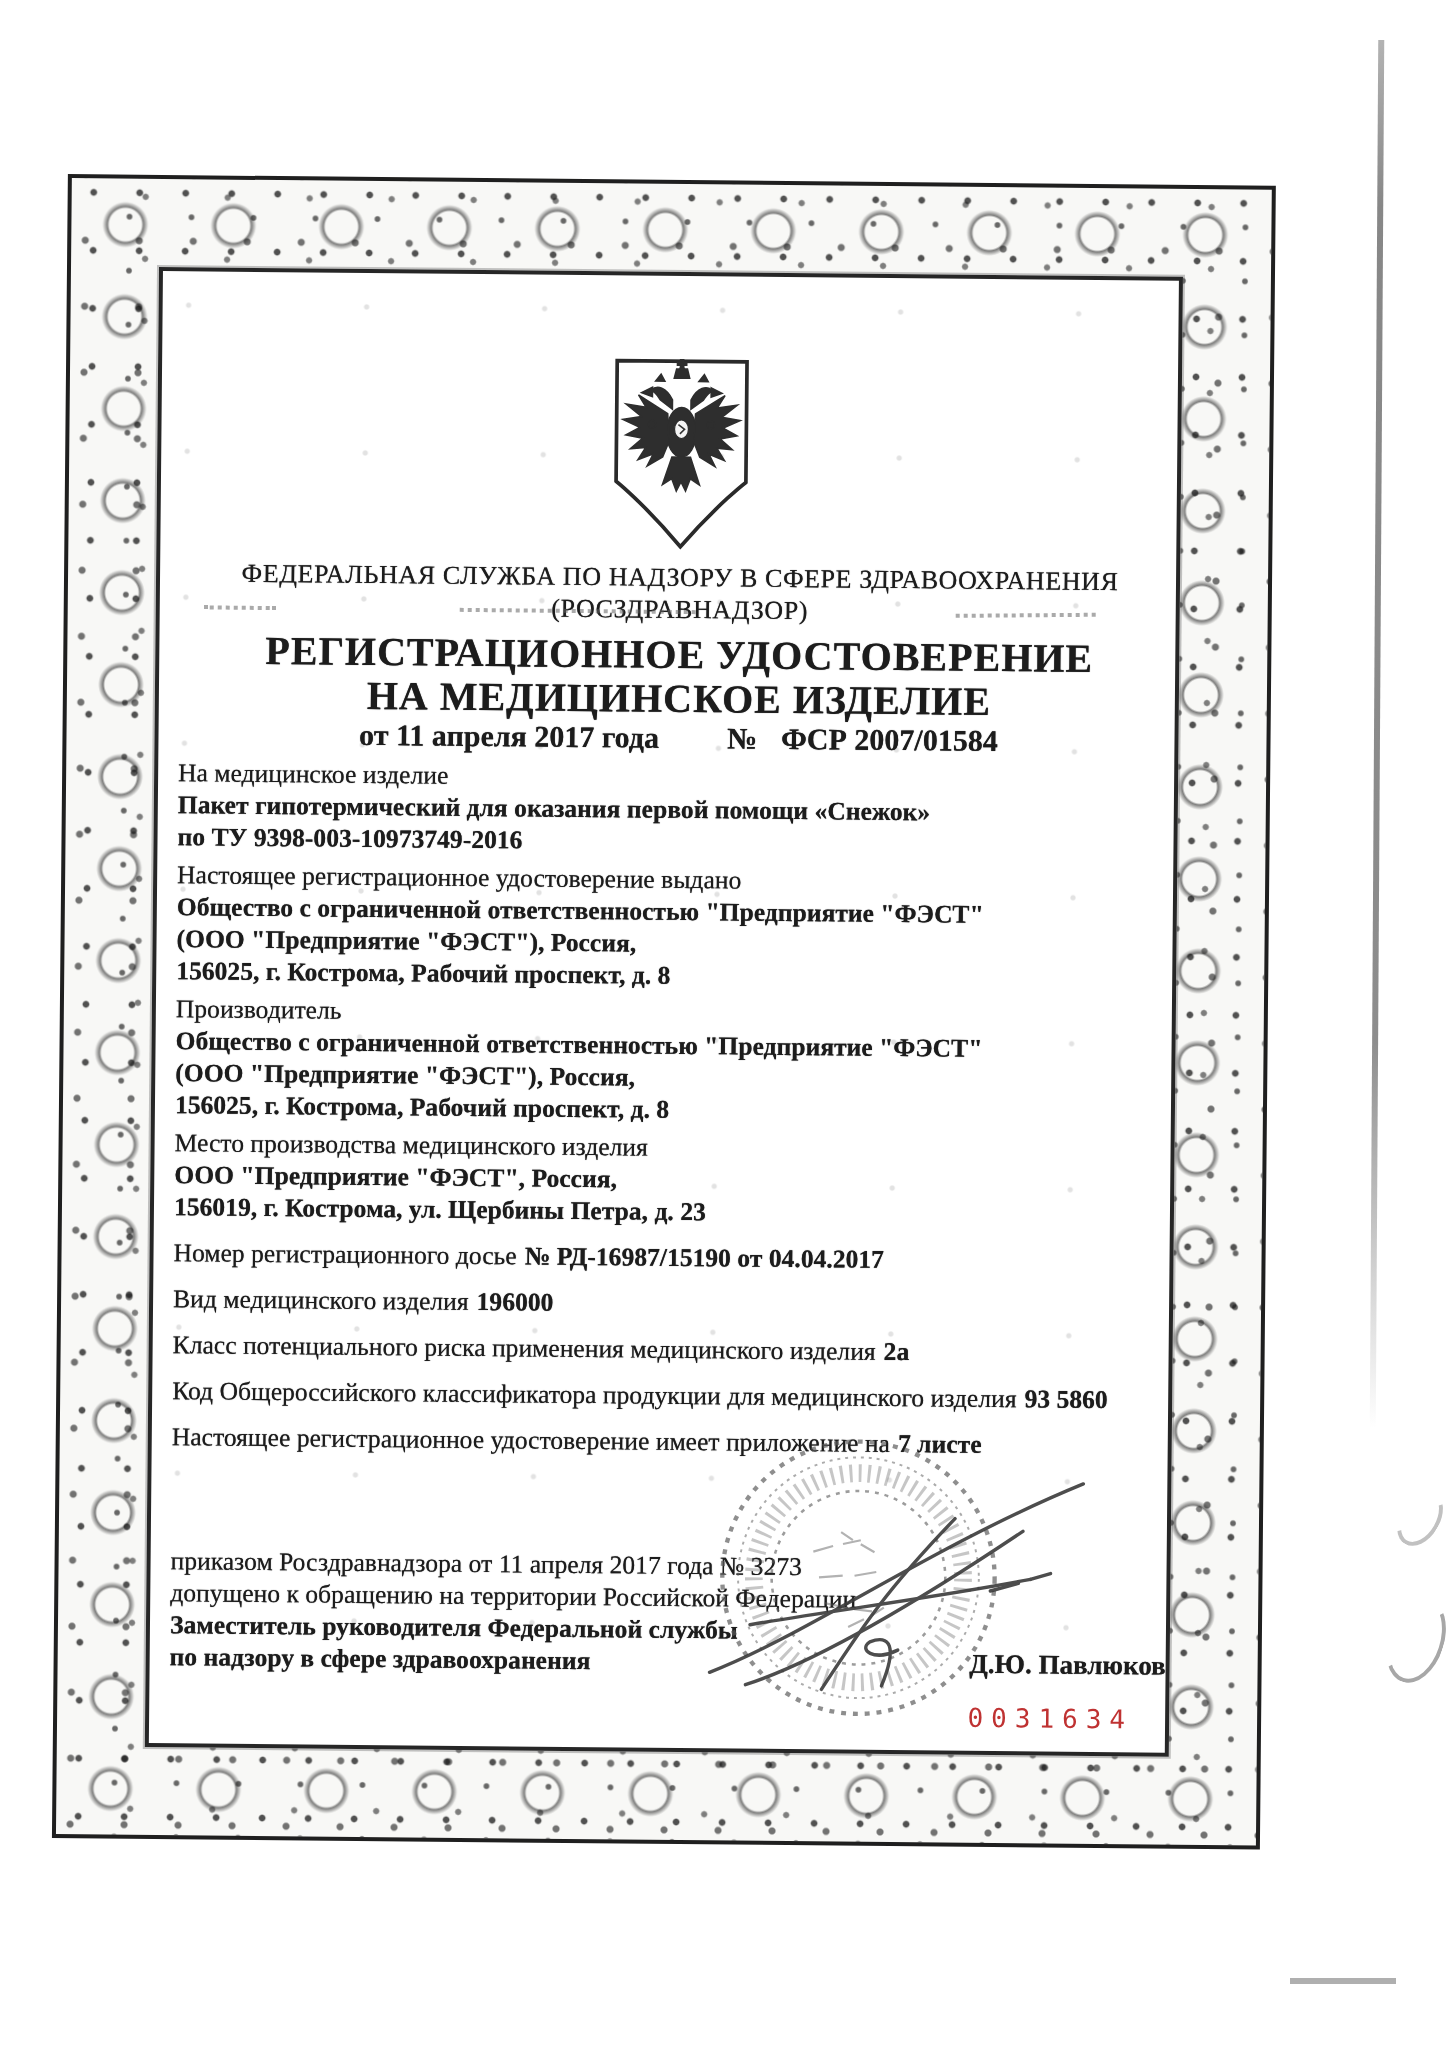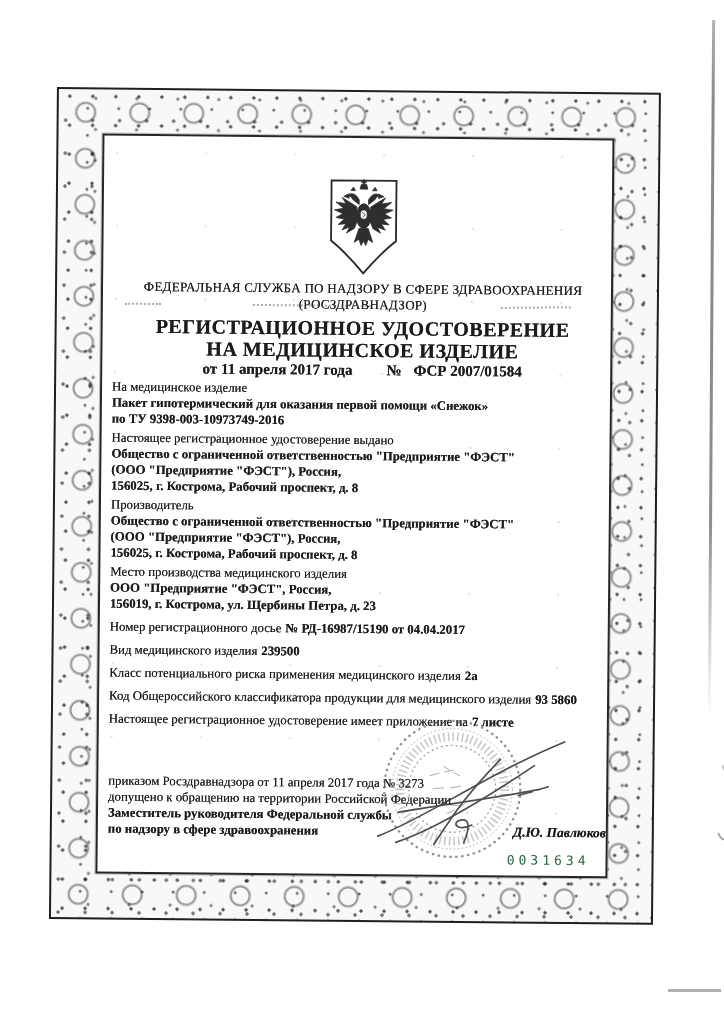--- a/index.html
+++ b/index.html
@@ -1,20 +1,20 @@
 <!DOCTYPE html>
 <html><head>
 <meta charset="utf-8">
 <style>
   html,body{margin:0;padding:0;}
   body{
     width:724px;height:1024px;background:#ffffff;overflow:hidden;position:relative;
     font-family:"Liberation Serif", serif;color:#1c1c1c;
   }
-  .page{position:absolute;inset:0;margin-left:23px;}
+  .page{position:absolute;inset:0;}
   
   .scan-vline{position:absolute;left:687px;top:20px;width:2.5px;height:694px;
     background:linear-gradient(to bottom,#b3b3b3,#878787 12%,#8d8d8d 72%,rgba(150,150,150,0));
     transform:rotate(0.35deg);}
   .scan-hdash{position:absolute;left:645px;top:989px;width:53px;height:3px;background:#9b9b9b;opacity:.8;}
   .curl{position:absolute;border:2px solid rgba(95,95,95,.55);border-radius:50%;
     border-left-color:transparent;border-top-color:transparent;}
   .curl1{left:694px;top:798px;width:24px;height:40px;transform:rotate(18deg);}
   .curl2{left:700px;top:744px;width:16px;height:26px;transform:rotate(30deg);opacity:.7;}
   .curl3{left:580px;top:836px;width:18px;height:30px;transform:rotate(-12deg);opacity:.45;}
@@ -54,23 +54,23 @@
   .date-row .numlbl{margin-right:12px;}
   .sec{margin-top:2px;font-size:12.8px;line-height:16px;}
   .sec + .sec{margin-top:3px;}
   .sec .lab{font-weight:400;}
   .sec .val{font-weight:700;}
   .inforow{margin-top:7px;font-size:12.8px;line-height:16px;white-space:nowrap;}
   .inforow .val{font-weight:700;margin-left:4px;}
   .footer{position:relative;margin-top:46px;height:110px;font-size:12.8px;line-height:16px;}
   .footer .fl{font-weight:400;}
   .footer .fl.b{font-weight:700;}
-  .signer{position:absolute;right:2px;top:48px;font-weight:700;font-size:13.5px;font-style:italic;}
+  .signer{position:absolute;right:2px;top:48px;font-weight:700;font-size:13.5px;}
   .serial{position:absolute;right:18px;top:76px;font-family:"DejaVu Sans Mono", monospace;
-    font-size:13px;letter-spacing:4px;color:#14532d;opacity:.9;text-shadow:none;}
+    font-size:13px;letter-spacing:4px;color:#b91c1c;opacity:.9;text-shadow:none;}
   .stamp{position:absolute;left:270px;top:538px;width:148px;height:148px;opacity:.85;}
   .signature{position:absolute;left:258px;top:548px;width:224px;height:132px;}
 </style>
 </head>
 <body>
 
 <div class="page">
 
   <div class="scan-vline"></div>
   <div class="scan-hdash"></div>
@@ -150,21 +150,21 @@
         <div class="val">156025, г. Кострома, Рабочий проспект, д. 8</div>
       </div>
 
       <div class="sec">
         <div class="lab">Место производства медицинского изделия</div>
         <div class="val">ООО "Предприятие "ФЭСТ", Россия,</div>
         <div class="val">156019, г. Кострома, ул. Щербины Петра, д. 23</div>
       </div>
 
       <div class="inforow"><span class="lab">Номер регистрационного досье</span><span class="val">№ РД-16987/15190 от 04.04.2017</span></div>
-      <div class="inforow"><span class="lab">Вид медицинского изделия</span><span class="val">239500</span></div>
+      <div class="inforow"><span class="lab">Вид медицинского изделия</span><span class="val">196000</span></div>
       <div class="inforow"><span class="lab">Класс потенциального риска применения медицинского изделия</span><span class="val">2а</span></div>
       <div class="inforow"><span class="lab">Код Общероссийского классификатора продукции для медицинского изделия</span><span class="val">93 5860</span></div>
       <div class="inforow"><span class="lab">Настоящее регистрационное удостоверение имеет приложение на</span><span class="val">7 листе</span></div>
 
       <div class="footer">
         <div class="fl">приказом Росздравнадзора от 11 апреля 2017 года № 3273</div>
         <div class="fl">допущено к обращению на территории Российской Федерации</div>
         <div class="fl b">Заместитель руководителя Федеральной службы</div>
         <div class="fl b">по надзору в сфере здравоохранения</div>
         <div class="signer">Д.Ю. Павлюков</div>

